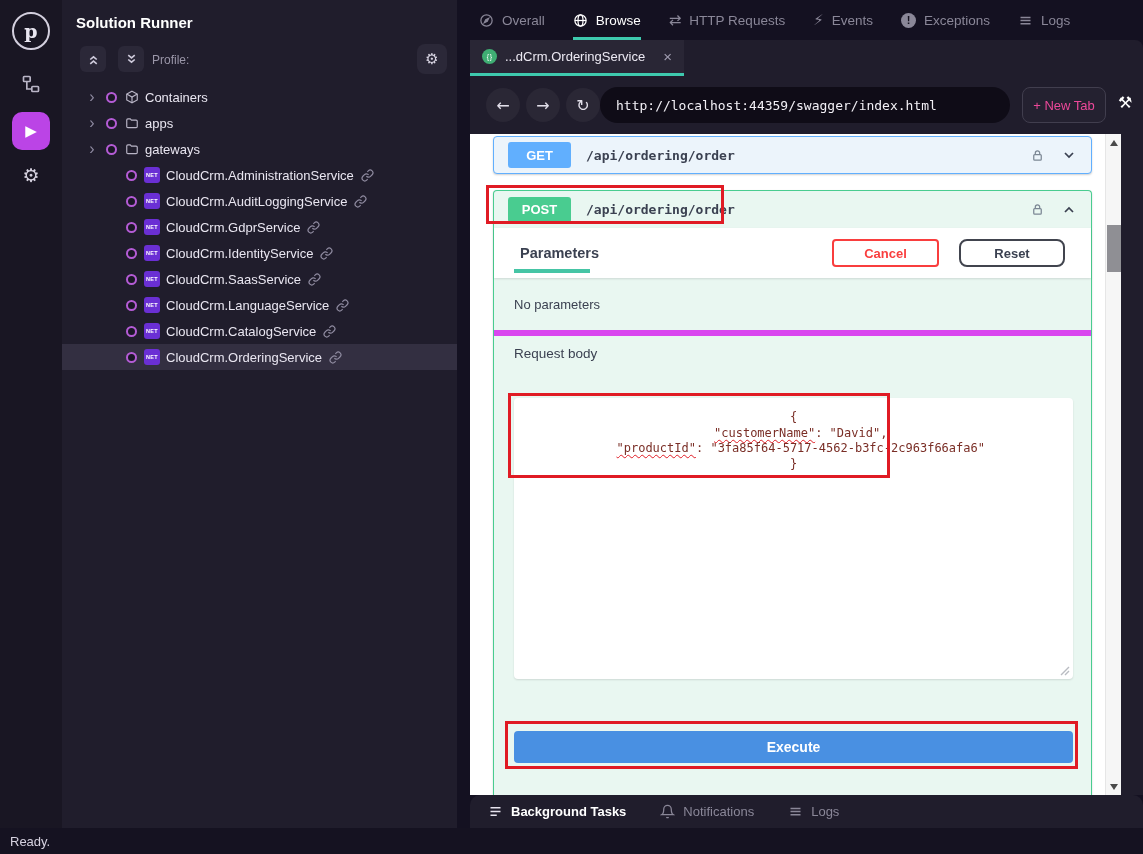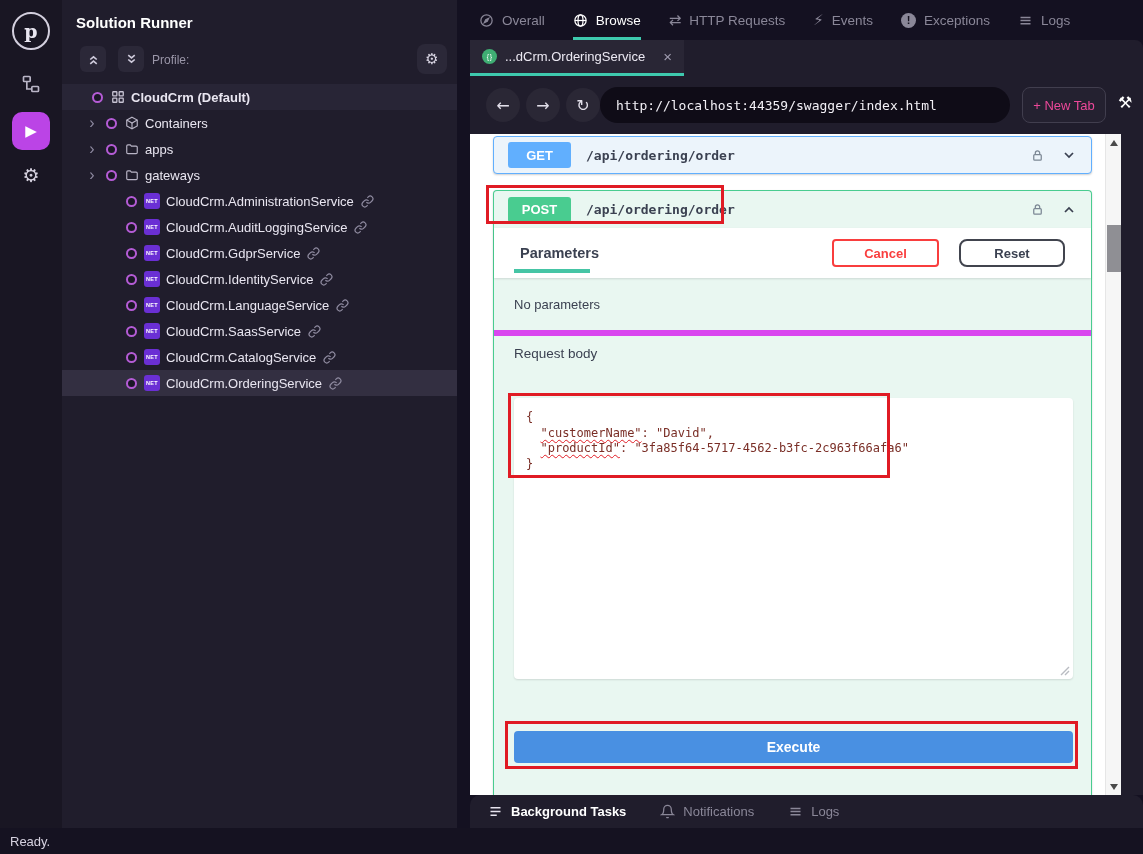--- a/index.html
+++ b/index.html
@@ -53,21 +53,21 @@
   .btoolbar { position:absolute; left:0; top:36px; width:673px; height:58px; }
   .circ-btn { position:absolute; top:12px; width:34px; height:34px; border-radius:50%; background:#2a2735; color:#e2dfea; font-size:16px; display:flex; align-items:center; justify-content:center; font-family:"DejaVu Sans", sans-serif; }
   .urlbar { position:absolute; left:130px; top:11px; width:410px; height:36px; border-radius:18px; background:#0f0c17; color:#f2f0f6; font-size:13px; display:flex; align-items:center; padding:0 16px; }
   .newtab-btn { position:absolute; left:552px; top:11px; width:84px; height:36px; border-radius:8px; background:#242130; border:1px solid #413e4e; color:#ec4899; font-size:13px; display:flex; align-items:center; justify-content:center; }
   .tools-btn { position:absolute; left:648px; top:17px; color:#fff; font-size:16px; font-family:"DejaVu Sans", sans-serif; }
 
   .browser-body { position:absolute; left:13px; top:134px; width:673px; height:661px; background:#201d2c; }
   .viewport { position:absolute; left:0; top:0; width:651px; height:661px; background:#fff; overflow:hidden; }
 
   
-  .opblock { position:absolute; left:23px; width:599px; border-radius:4px; box-shadow:0 1px 2px rgba(0,0,0,.19); }
+  .opblock { position:absolute; left:23px; width:599px; border-radius:4px; box-shadow:0 1px 2px rgba(0,0,0,.19);text-align:center; }
   .opblock.get { top:2px; height:38px; background:#ecf4fb; border:1px solid #61affe; }
   .opblock.post { top:56px; height:612px; background:#e9f7f1; border:1px solid #49cc90; border-bottom:none; }
   .ophead { height:37px; display:flex; align-items:center; padding:0 14px; }
   .method-badge { width:63px; height:26px; border-radius:3px; color:#fff; font-size:13px; font-weight:bold; display:flex; align-items:center; justify-content:center; flex:none; }
   .method-badge.get { background:#61affe; }
   .method-badge.post { background:#49cc90; }
   .oppath { margin-left:15px; font-size:13px; font-weight:bold; color:#3b4151; }
   .opright { margin-left:auto; display:flex; align-items:center; gap:16px; }
 
   .section-header { position:relative; height:50px; background:#fff; box-shadow:0 1px 2px rgba(0,0,0,.12); display:flex; align-items:center; padding:0 26px; }
@@ -141,32 +141,20 @@
             <path d="M6 12 l6 5 6 -5"></path>
           </svg>
       </div>
       <div class="sb-profile-label">Profile:</div>
       <div class="sb-gearbtn">
           <span>⚙</span>
         </div>
     </div>
 
     <div class="tree">
-      <div class="trow root">
-        <span class="statusdot"></span>
-        <span class="tico">
-          <svg width="14" height="14" viewBox="0 0 24 24" fill="none" stroke="#c8c4d4" stroke-width="2.2">
-              <rect x="3" y="3" width="7" height="7" rx="1"></rect>
-              <rect x="14" y="3" width="7" height="7" rx="1"></rect>
-              <rect x="3" y="14" width="7" height="7" rx="1"></rect>
-              <rect x="14" y="14" width="7" height="7" rx="1"></rect>
-            </svg>
-        </span>
-        <span>CloudCrm (Default)</span>
-      </div>
 
       <div class="trow folder">
         <span class="chev">›</span>
         <span class="statusdot"></span>
         <span class="tico">
           <svg width="14" height="14" viewBox="0 0 24 24" fill="none" stroke="#b9b5c6" stroke-width="2">
               <path d="M12 2 L21 7 v10 L12 22 3 17 V7 z"></path>
               <path d="M3 7 l9 5 9 -5"></path>
               <path d="M12 12 v10"></path>
             </svg>
@@ -229,30 +217,30 @@
         <span class="netbadge">NET</span>
         <span>CloudCrm.IdentityService</span>
         <svg class="linkico" width="13" height="13" viewBox="0 0 24 24" fill="none" stroke="#8f8ba0" stroke-width="2.2">
             <path d="M10 13a5 5 0 0 0 7.54.54l3-3a5 5 0 0 0-7.07-7.07l-1.72 1.71"></path>
             <path d="M14 11a5 5 0 0 0-7.54-.54l-3 3a5 5 0 0 0 7.07 7.07l1.71-1.71"></path>
           </svg>
       </div>
       <div class="trow svc">
         <span class="statusdot"></span>
         <span class="netbadge">NET</span>
+        <span>CloudCrm.SaasService</span>
+        <svg class="linkico" width="13" height="13" viewBox="0 0 24 24" fill="none" stroke="#8f8ba0" stroke-width="2.2">
+            <path d="M10 13a5 5 0 0 0 7.54.54l3-3a5 5 0 0 0-7.07-7.07l-1.72 1.71"></path>
+            <path d="M14 11a5 5 0 0 0-7.54-.54l-3 3a5 5 0 0 0 7.07 7.07l1.71-1.71"></path>
+          </svg>
+      </div>
+      <div class="trow svc">
+        <span class="statusdot"></span>
+        <span class="netbadge">NET</span>
         <span>CloudCrm.LanguageService</span>
-        <svg class="linkico" width="13" height="13" viewBox="0 0 24 24" fill="none" stroke="#8f8ba0" stroke-width="2.2">
-            <path d="M10 13a5 5 0 0 0 7.54.54l3-3a5 5 0 0 0-7.07-7.07l-1.72 1.71"></path>
-            <path d="M14 11a5 5 0 0 0-7.54-.54l-3 3a5 5 0 0 0 7.07 7.07l1.71-1.71"></path>
-          </svg>
-      </div>
-      <div class="trow svc">
-        <span class="statusdot"></span>
-        <span class="netbadge">NET</span>
-        <span>CloudCrm.SaasService</span>
         <svg class="linkico" width="13" height="13" viewBox="0 0 24 24" fill="none" stroke="#8f8ba0" stroke-width="2.2">
             <path d="M10 13a5 5 0 0 0 7.54.54l3-3a5 5 0 0 0-7.07-7.07l-1.72 1.71"></path>
             <path d="M14 11a5 5 0 0 0-7.54-.54l-3 3a5 5 0 0 0 7.07 7.07l1.71-1.71"></path>
           </svg>
       </div>
       <div class="trow svc">
         <span class="statusdot"></span>
         <span class="netbadge">NET</span>
         <span>CloudCrm.CatalogService</span>
         <svg class="linkico" width="13" height="13" viewBox="0 0 24 24" fill="none" stroke="#8f8ba0" stroke-width="2.2">

